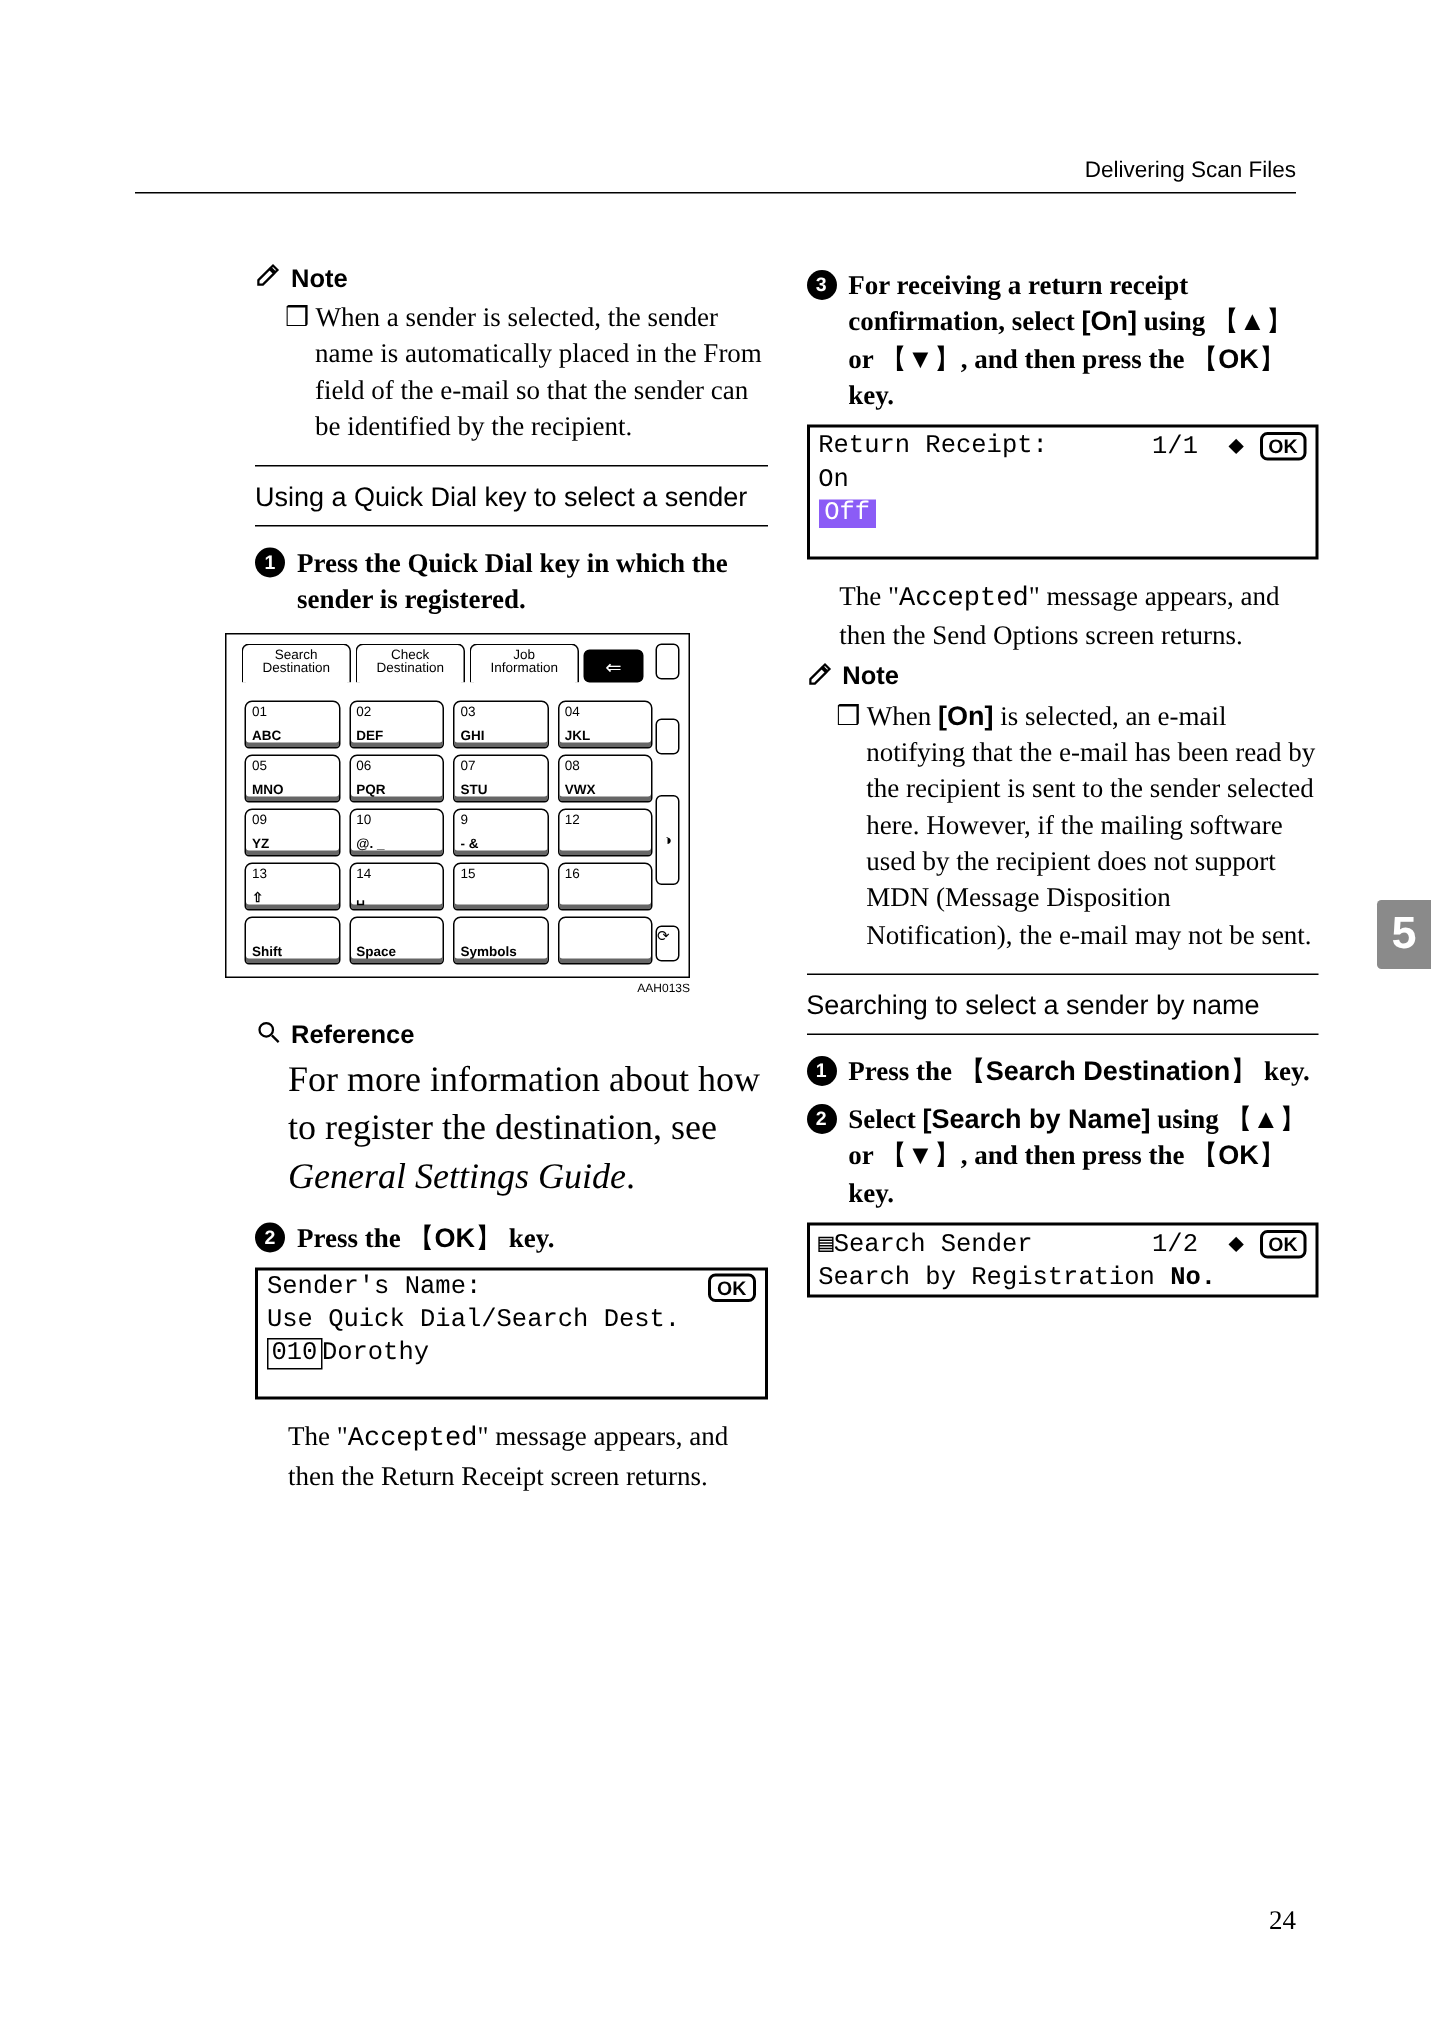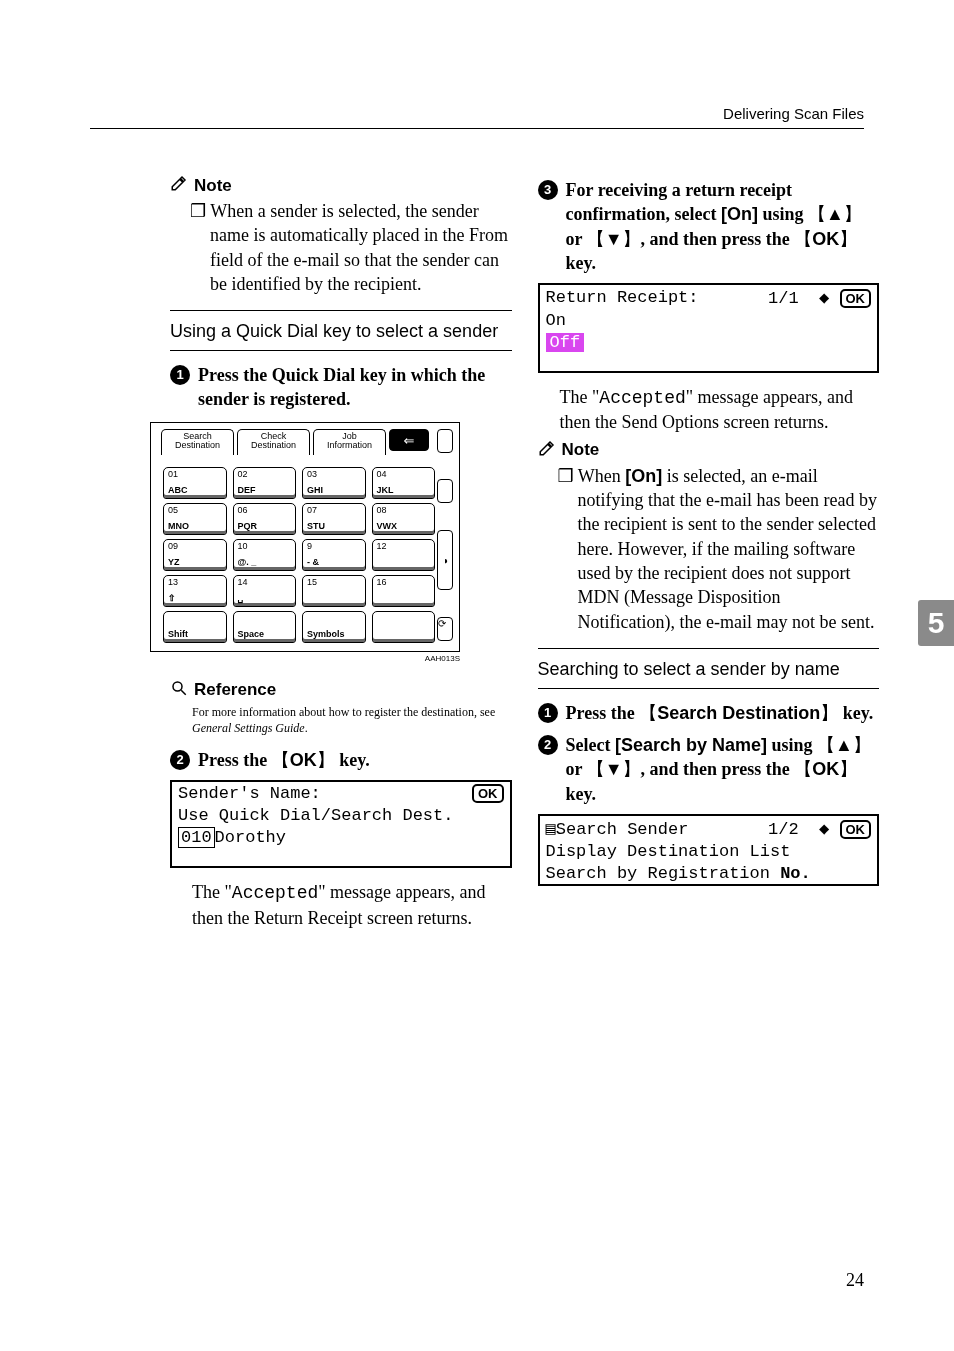--- a/index.html
+++ b/index.html
@@ -89,21 +89,21 @@
     width: 310px;
     height: 230px;
     margin: 10px 0 2px -20px;
     position: relative;
     font-family: Arial, Helvetica, sans-serif;
     font-size: 10px;
     background: #fff;
   }
   .dial-top {
     position: absolute; top:6px; left:10px; right:30px;
-    display:flex; gap:3px;
+    display:flex; gap:3px;align-items:flex-end;
   }
   .dial-top .tab {
     flex:1; border:1px solid #000; border-bottom:none;
     border-radius:5px 5px 0 0;
     height:26px; text-align:center; line-height:1.05; padding-top:2px;
     font-size:9px;
   }
   .dial-top .arrow {
     width:40px; height:22px; border:1px solid #000; border-radius:4px;
     background:#000; color:#fff; text-align:center; line-height:22px;
@@ -127,35 +127,35 @@
   }
   .side-btn { border:1px solid #000; border-radius:4px; height:24px; }
   .side-btn.big { height:60px; display:flex; align-items:center; justify-content:center; }
   .aah { font-family: Liberation Sans, sans-serif; font-size:8px; text-align:right; width:310px; margin-left:-20px; }
   .ref-head {
     display:flex; align-items:center; gap:6px;
     font-family: Arial, Helvetica, sans-serif;
     font-weight:bold; font-size:17px; margin:16px 0 2px;
   }
   .ref-body {
-    font-size:12px; line-height:1.35; margin:2px 0 12px 22px;
+    font-size:24px; line-height:1.35; margin:2px 0 12px 22px;
   }
   .ref-body em { font-style: italic; }
   .lcd {
     border:2px solid #000; margin:8px 0 12px; font-family: "Courier New", monospace;
     font-size:17px;
   }
   .lcd .row { padding:2px 6px 0; border-bottom:1px dotted transparent; display:flex; align-items:center; justify-content:space-between; }
   .lcd .row.first { }
   .lcd .row.last { height:18px; }
   .badge {
     border:2px solid #000; border-radius:5px; padding:0 4px; font-family:Arial;
     font-size:13px; font-weight:bold;
   }
-  .hl { background:#d946ef; color:#fff; padding:0 4px; display:inline-block; }
+  .hl { background:#8b5cf6; color:#fff; padding:0 4px; display:inline-block; }
   .after-lcd { font-size:18px; line-height:1.35; margin:10px 0 4px 22px; }
   .side-tab {
     position:absolute; right:0; top:600px;
     width:36px; height:46px; background:#8a8a8a; color:#fff;
     font-family: Arial; font-size:30px; font-weight:bold;
     display:flex; align-items:center; justify-content:center;
     border-radius:3px 0 0 3px;
   }
   .pgnum {
     position:absolute; right:90px; bottom:60px;
@@ -399,23 +399,20 @@
     <div class="lcd">
       <div class="row first">
         <span><span>▤</span><span>Search Sender</span></span>
         <span class="statusline">
           <span>1/2</span>&nbsp;
           <span>◆</span>
           <span class="badge">OK</span>
         </span>
       </div>
       <div class="row">
-          <span>Display Destination List</span>
-        </div>
-      <div class="row">
         <span>
           <span>Search by Registration </span><b>No.</b>
         </span>
       </div>
     </div>
 
   </div>
 </div>
 
 <div class="side-tab">5</div>

